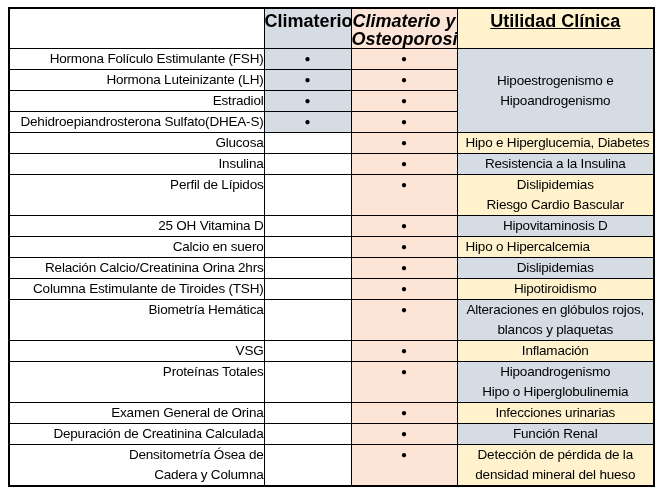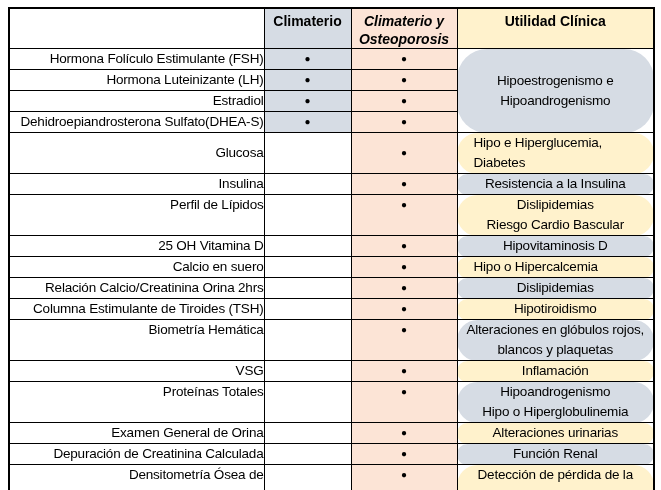--- a/index.html
+++ b/index.html
@@ -23,36 +23,36 @@
     border: 2px solid #000000;
   }
   th, td {
     border: 1px solid #000000;
     padding: 0;
     overflow: hidden;
     box-sizing: border-box;
   }
   th {
     font-weight: bold;
-    font-size: 14px;
+    font-size: 18px;
     vertical-align: top;
     padding-top: 3px;
     height: 37px;
     line-height: 18px;
     white-space: pre-line;
     text-align: center;
   }
   td { height: 20px; font-size: 13.5px; vertical-align: middle; }
   tr.tall td { height: 41px; vertical-align: top; }
   tr.tall td.c-util { vertical-align: middle; }
 
   .h-test  { background: #ffffff; }
   .h-clim  { background: #D6DCE4; }
   .h-osteo { background: #FCE4D6; font-style: italic; }
-  .h-util  { background: #FFF2CC; }
+  .h-util  { background: #FFF2CC; text-decoration: underline; }
 
   .c-test {
     text-align: right;
     padding-left: 4px;
     white-space: pre-line;
     line-height: 20px;
     letter-spacing: -0.2px;
     background: #ffffff;
   }
   .c-clim, .c-osteo { text-align: center; }
@@ -62,23 +62,22 @@
   .dot {
     font-size: 10px;
     line-height: 20px;
     display: inline-block;
   }
   .c-util {
     text-align: center;
     white-space: pre-line;
     line-height: 20px;
     letter-spacing: -0.2px;
-    border-radius: 30px;
-  }
-  .c-util.u-left { text-align: left; padding-left: 16px; }
+  }
+  .c-util.u-left { text-align: left; padding-left: 8px; }
   .u-gray   { background: #D6DCE4; }
   .u-yellow { background: #FFF2CC; }
 </style>
 </head>
 <body>
 
 <div class="page">
   <table class="lab-table">
     <colgroup>
       <col style="width:255px">
@@ -178,21 +177,21 @@
         <td class="c-test">Proteínas Totales</td>
         <td class="c-clim"><span class="dot"></span></td>
         <td class="c-osteo"><span class="dot">●</span></td>
         <td class="c-util u-gray">Hipoandrogenismo
 Hipo o Hiperglobulinemia</td>
       </tr>
       <tr>
         <td class="c-test">Examen General de Orina</td>
         <td class="c-clim"><span class="dot"></span></td>
         <td class="c-osteo"><span class="dot">●</span></td>
-        <td class="c-util u-yellow">Alteraciones urinarias</td>
+        <td class="c-util u-yellow">Infecciones urinarias</td>
       </tr>
       <tr>
         <td class="c-test">Depuración de Creatinina Calculada</td>
         <td class="c-clim"><span class="dot"></span></td>
         <td class="c-osteo"><span class="dot">●</span></td>
         <td class="c-util u-gray">Función Renal</td>
       </tr>
       <tr class="tall">
         <td class="c-test">Densitometría Ósea de
 Cadera y Columna</td>

